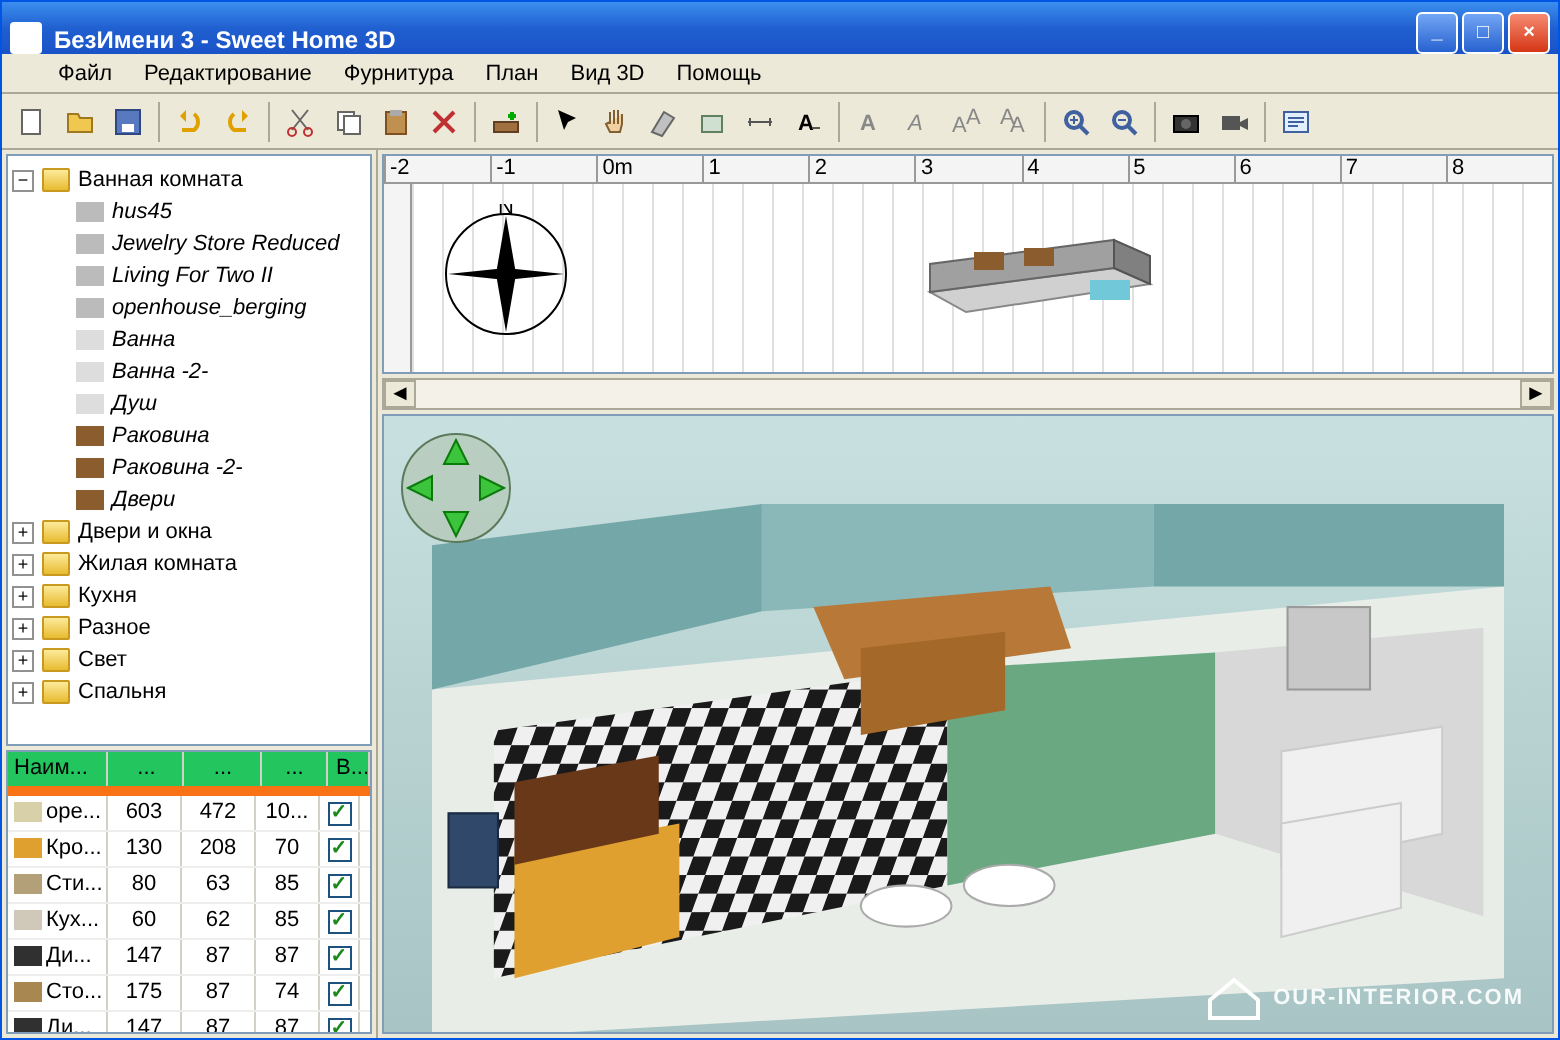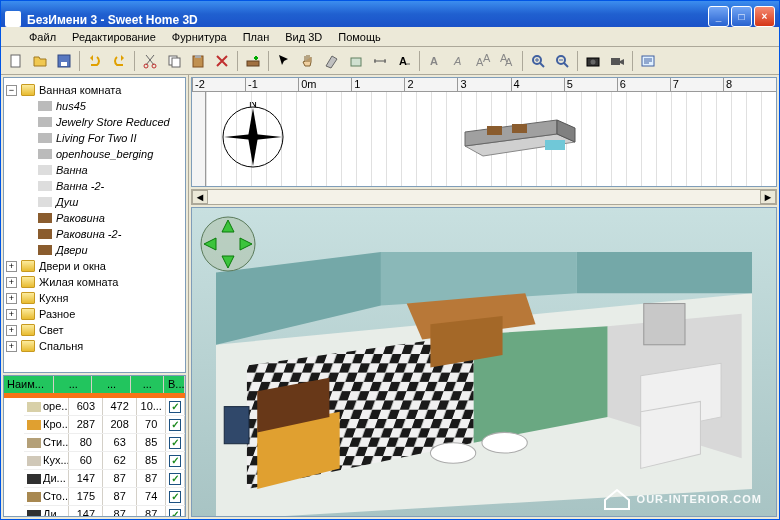--- a/index.html
+++ b/index.html
@@ -28,21 +28,21 @@
 .tree-item.child { padding-left: 14px; font-style: italic; text-align: center; }
 .tree-item.child2 { padding-left: 14px; font-style: italic; }
 .table { height: 142px; border: 1px solid #7f9db9; margin: 0 2px 2px 2px; background: white; overflow: hidden; }
 .thead, .trow { display: flex; }
 .thead { background: #22c55e; border-bottom: 5px solid #f97316; justify-content: space-between; }
 .th, .td { border-right: 1px solid #d4d0c8; padding: 1px 3px; overflow: hidden; text-align: center; height: 17px; line-height: 15px; white-space: nowrap; }
 .c0 { width: 50px; text-align: left; }
 .c1, .c2 { width: 37px; }
 .c3 { width: 32px; }
 .c4 { width: 20px; }
-.trow { border-bottom: 1px solid #eee; margin-left: 20px; }
+.trow { border-bottom: 1px solid #eee; }
 .mini-icon { width: 14px; height: 10px; display: inline-block; vertical-align: middle; margin-right: 2px; }
 .chk { width: 12px; height: 12px; border: 1px solid #1c5180; background: white; display: inline-flex; align-items: center; justify-content: center; color: #1c8a1c; font-size: 10px; font-weight: bold; }
 .right { flex: 1; display: flex; flex-direction: column; }
 .plan { height: 110px; border: 1px solid #7f9db9; margin: 2px; background: repeating-linear-gradient(to right,#fff,#fff 14px,#e0e0e0 14px,#e0e0e0 15px), repeating-linear-gradient(to bottom,#fff,#fff 14px,#e0e0e0 14px,#e0e0e0 15px); position: relative; }
 .ruler-top { position: absolute; top: 0; left: 0; right: 0; height: 14px; background: #f4f4f4; border-bottom: 1px solid #999; display: flex; font-size: 9px; }
 .ruler-top span { flex: 1; text-align: left; padding-left: 2px; border-left: 1px solid #999; }
 .ruler-left { position: absolute; top: 14px; left: 0; bottom: 0; width: 14px; background: #f4f4f4; border-right: 1px solid #999; }
 .compass { position: absolute; left: 26px; top: 24px; width: 70px; height: 70px; }
 .plan-model { position: absolute; left: 265px; top: 38px; width: 130px; height: 44px; }
 .hscroll { height: 16px; background: #ece9d8; border: 1px solid #aca899; margin: 0 2px; display: flex; }
@@ -324,21 +324,21 @@
       <div id="table-body">
           <div class="trow">
             <div class="td c0"><span class="mini-icon" style="background:#d8d0a8"></span>оре...</div>
             <div class="td c1">603</div>
             <div class="td c2">472</div>
             <div class="td c3">10...</div>
             <div class="td c4"><span class="chk">✓</span></div>
           </div>
           <div class="trow">
             <div class="td c0"><span class="mini-icon" style="background:#e0a030"></span>Кро...</div>
-            <div class="td c1">287</div>
+            <div class="td c1">130</div>
             <div class="td c2">208</div>
             <div class="td c3">70</div>
             <div class="td c4"><span class="chk">✓</span></div>
           </div>
           <div class="trow">
             <div class="td c0"><span class="mini-icon" style="background:#b4a078"></span>Сти...</div>
             <div class="td c1">80</div>
             <div class="td c2">63</div>
             <div class="td c3">85</div>
             <div class="td c4"><span class="chk">✓</span></div>

